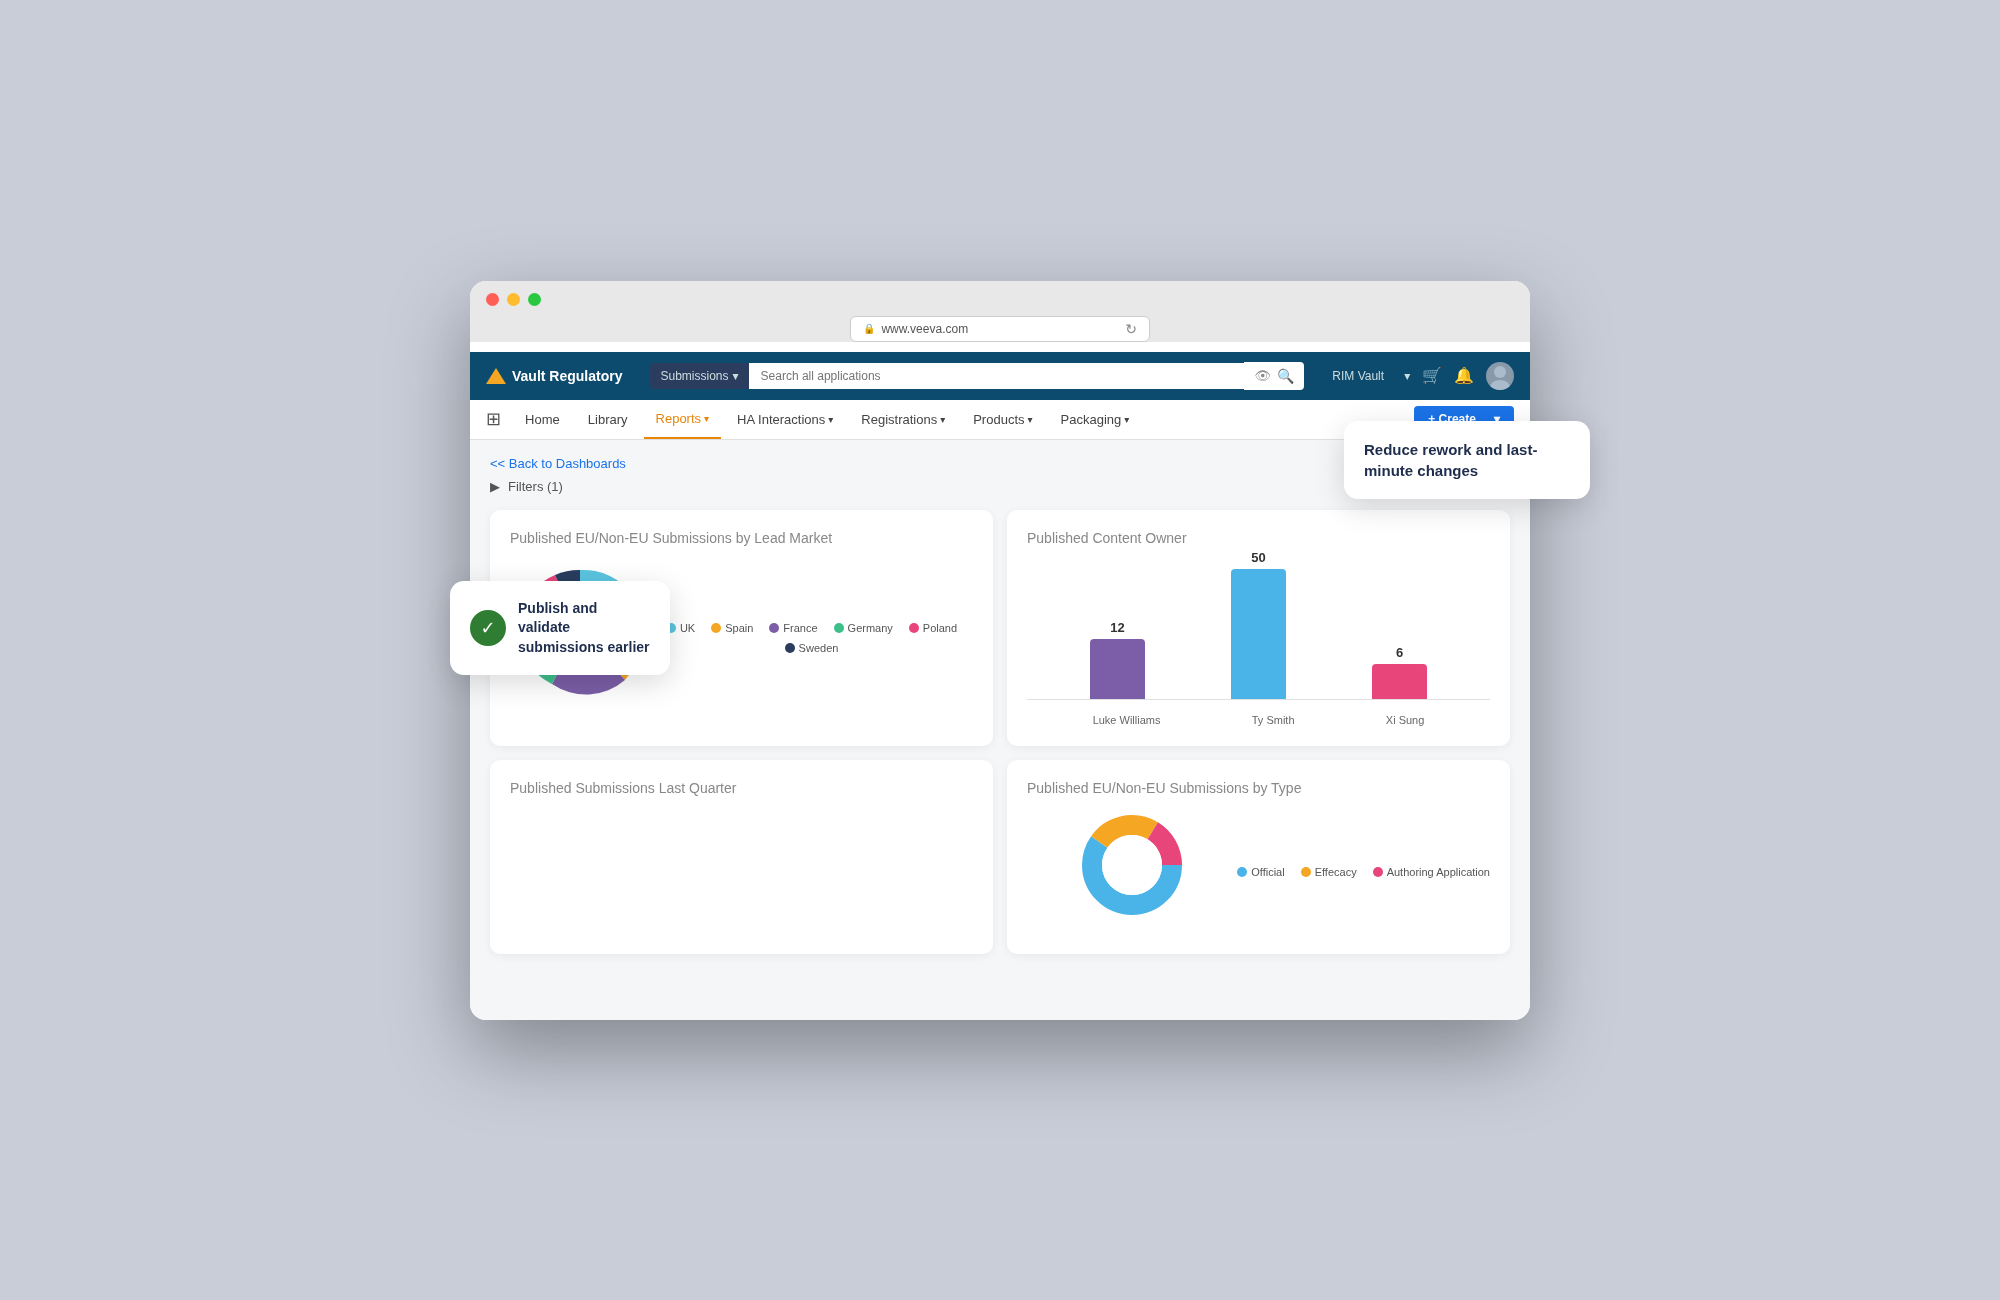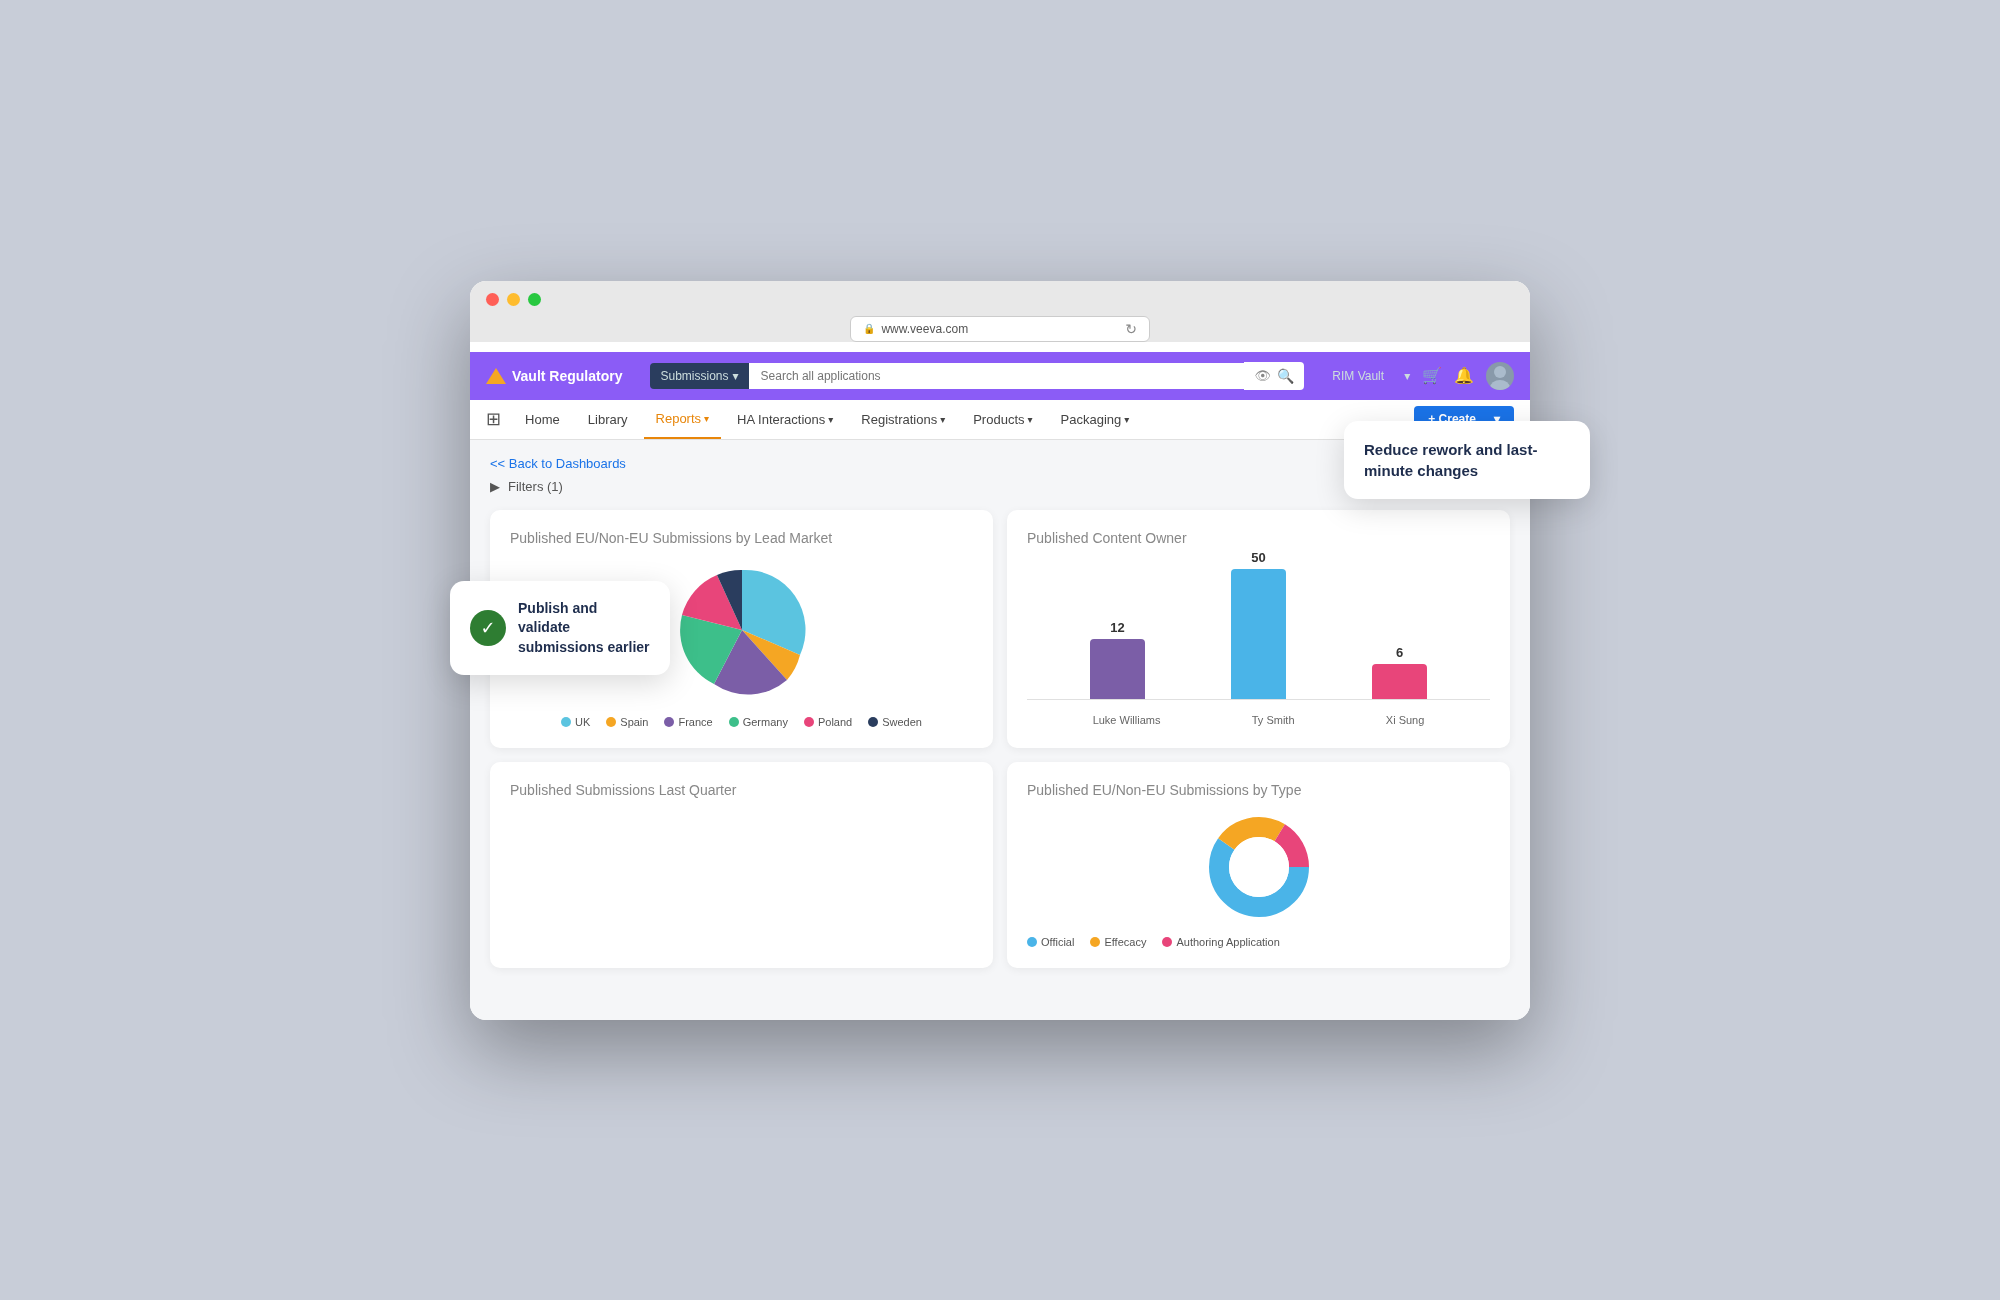--- a/index.html
+++ b/index.html
@@ -52,21 +52,21 @@
       display: flex;
       align-items: center;
       gap: 6px;
       width: 300px;
       margin: 0 auto 10px;
       border: 1px solid #ccc;
     }
     .lock-icon { color: #888; font-size: 10px; }
     
     .nav-bar {
-      background: #8b5cf6;
+      background: #0c4a6e;
       padding: 0 16px;
       display: flex;
       align-items: center;
       height: 48px;
       gap: 12px;
     }
     .logo {
       display: flex;
       align-items: center;
       gap: 6px;
@@ -225,21 +225,21 @@
     }
     .card-title {
       font-size: 14px;
       color: #888;
       margin-bottom: 14px;
       font-weight: 400;
     }
     
     .pie-container {
       display: flex;
-      flex-direction: column;
+      flex-direction: row;
       align-items: center;
     }
     .pie-chart {
       width: 140px;
       height: 140px;
       margin: 0 auto 16px;
     }
     .pie-legend {
       display: flex;
       flex-wrap: wrap;
@@ -320,21 +320,22 @@
       text-align: center;
     }
     .stat-divider {
       width: 1px;
       height: 70px;
       background: #e0e0e0;
     }
     
     .donut-container {
       display: flex;
-      flex-direction: column;
+      flex-direction: row;
+      align-items: center;
     }
     .donut-chart {
       width: 110px;
       height: 110px;
       margin: 0 auto 14px;
     }
     .donut-legend {
       display: flex;
       gap: 16px;
       font-size: 11px;

